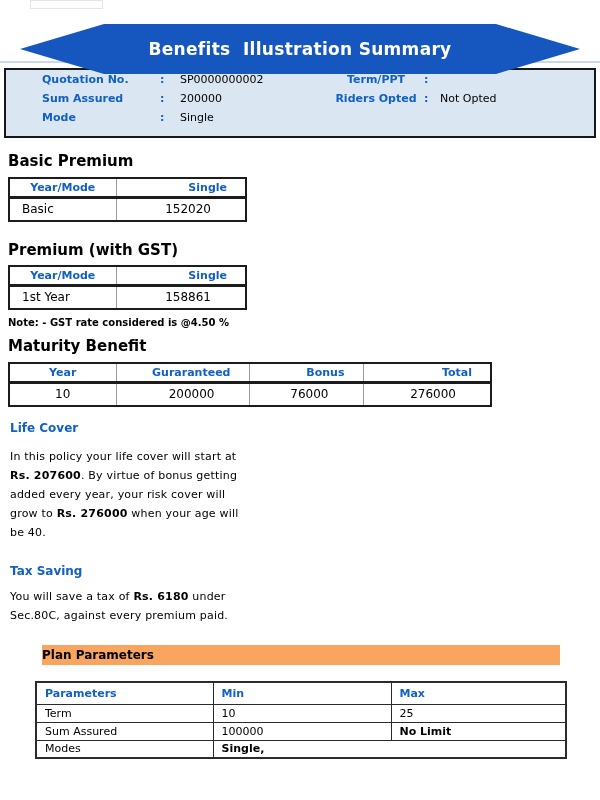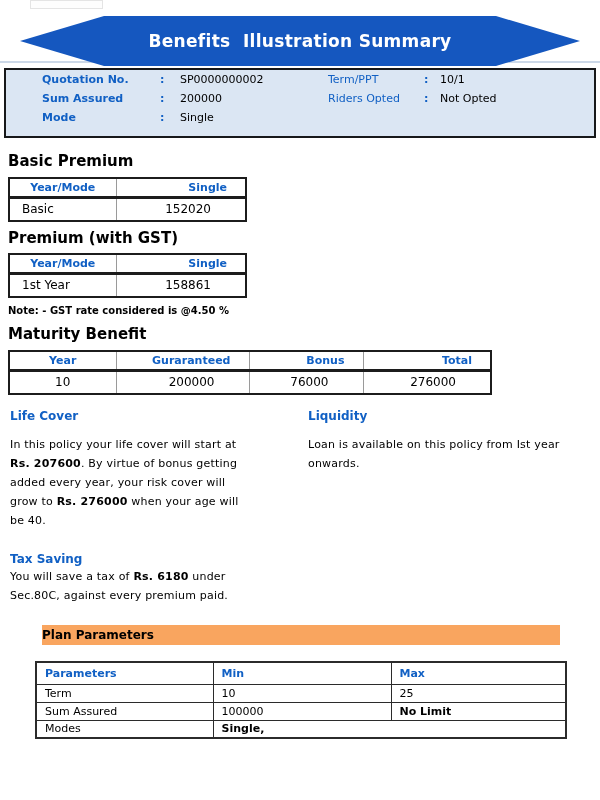--- a/index.html
+++ b/index.html
@@ -17,41 +17,41 @@
     color:#000;
     font-family:"DejaVu Sans","Liberation Sans",sans-serif;
     position:relative;
     overflow:hidden;
   }
 
   
   .corner-box{position:absolute;left:30px;top:0;width:73px;height:9px;background:#fdfdfd;border:1px solid #e4e4e4;z-index:3;}
   .banner-area{position:relative;height:58px;}
   .ribbon{
-    position:absolute;left:20px;top:16px;width:560px;height:50px;
+    position:absolute;left:20px;top:24px;width:560px;height:50px;
     background:var(--banner);
     clip-path:polygon(0 50%,15% 0,85% 0,100% 50%,85% 100%,15% 100%);
     display:flex;align-items:center;justify-content:center;
   }
   .ribbon-title{color:#fff;font-weight:bold;font-size:17px;letter-spacing:.3px;white-space:pre;}
   .top-divider{border-top:2px solid #ccd8e8;margin-top:3px;}
 
   
   .info-box{margin:5px 4px 0;height:70px;border:2px solid #17181a;background:var(--infobg);padding-top:0;}
   .info-row{display:flex;height:19px;align-items:center;font-size:11px;}
   .cell-label {width:118px;margin-left:36px;color:var(--blue);font-weight:bold;}
   .cell-colon {width:20px;color:var(--blue);font-weight:bold;}
   .cell-value {width:148px;}
-  .cell-label2{width:96px;color:var(--blue);font-weight:normal;}
+  .cell-label2{width:96px;color:var(--blue);font-weight:bold;text-align:center;}
   .cell-colon2{width:16px;color:var(--blue);font-weight:bold;}
   .cell-value2{flex:1;}
 
   
   .sec-h{font-size:15px;font-weight:bold;line-height:18px;margin:14px 0 0 8px;}
-  .sec-h.gst{margin-top:7px;}
+  .sec-h.gst{margin-top:19px;}
   .sec-h.mat{margin-top:9px;}
 
   
   table.small-tbl{border-collapse:collapse;table-layout:fixed;margin:7px 0 0 8px;border:2px solid var(--dark);}
   .small-tbl th,.small-tbl td{border:1px solid #9a9a9a;}
   .small-tbl thead tr{border-bottom:3px solid var(--dark);}
   .small-tbl th{color:var(--blue);font-weight:bold;font-size:11px;height:19px;text-align:center;}
   .small-tbl td{font-size:12px;height:24px;}
   .gst-tbl{margin-top:6px !important;}
   .th-num{text-align:right !important;padding-right:18px;}
@@ -62,21 +62,21 @@
   .note{font-size:10px;font-weight:bold;margin:7px 0 0 8px;}
 
   
   .cols{display:flex;margin-top:14px;}
   .col-left{margin-left:10px;width:250px;}
   .col-right{margin-left:48px;width:262px;}
   .sub-h{color:var(--blue);font-weight:bold;font-size:12px;line-height:15px;margin-bottom:11px;}
   .body-text{font-size:11px;line-height:19px;letter-spacing:.2px;}
 
   .tax{margin:22px 0 0 10px;}
-  .tax .sub-h{margin-bottom:0;}
+  .tax .sub-h{margin-bottom:8px;}
 
   
   .plan-bar{
     margin:20px 0 0 42px;width:518px;height:20px;background:var(--orange);
     display:flex;align-items:center;
     font-size:12px;font-weight:bold;color:#000;
   }
   table.plan-tbl{border-collapse:collapse;table-layout:fixed;margin:16px 0 0 35px;border:2px solid #2b2b2b;}
   .plan-tbl th,.plan-tbl td{border:1px solid #2b2b2b;font-size:11px;text-align:left;padding-left:8px;}
   .plan-tbl th{color:var(--blue);font-weight:bold;height:22px;}
@@ -97,21 +97,20 @@
 </div>
 <div class="top-divider"></div>
 
 <div class="info-box">
   <div class="info-row">
     <span class="cell-label">Quotation No.</span>
     <span class="cell-colon">:</span>
     <span class="cell-value">SP0000000002</span>
     <span class="cell-label2">Term/PPT</span>
     <span class="cell-colon2">:</span>
-    <span class="cell-value2">10/1</span>
   </div>
   <div class="info-row">
     <span class="cell-label">Sum Assured</span>
     <span class="cell-colon">:</span>
     <span class="cell-value">200000</span>
     <span class="cell-label2">Riders Opted</span>
     <span class="cell-colon2">:</span>
     <span class="cell-value2">Not Opted</span>
   </div>
   <div class="info-row">
@@ -195,27 +194,20 @@
   <div class="col-left">
     <div class="sub-h">Life Cover</div>
     <p class="body-text">
       <span>In this policy your life cover will start at</span><br>
       <b>Rs. 207600</b><span>. By virtue of bonus getting</span><br>
       <span>added every year, your risk cover will</span><br>
       <span>grow to </span><b>Rs. 276000</b><span> when your age will</span><br>
       <span>be 40.</span>
     </p>
   </div>
-  <div class="col-right">
-    <div class="sub-h">Liquidity</div>
-    <p class="body-text">
-      <span>Loan is available on this policy from Ist year</span><br>
-      <span>onwards.</span>
-    </p>
-  </div>
 </div>
 
 <div class="tax">
   <div class="sub-h">Tax Saving</div>
   <p class="body-text">
     <span>You will save a tax of </span><b>Rs. 6180</b><span> under</span><br>
     <span>Sec.80C, against every premium paid.</span>
   </p>
 </div>
 

